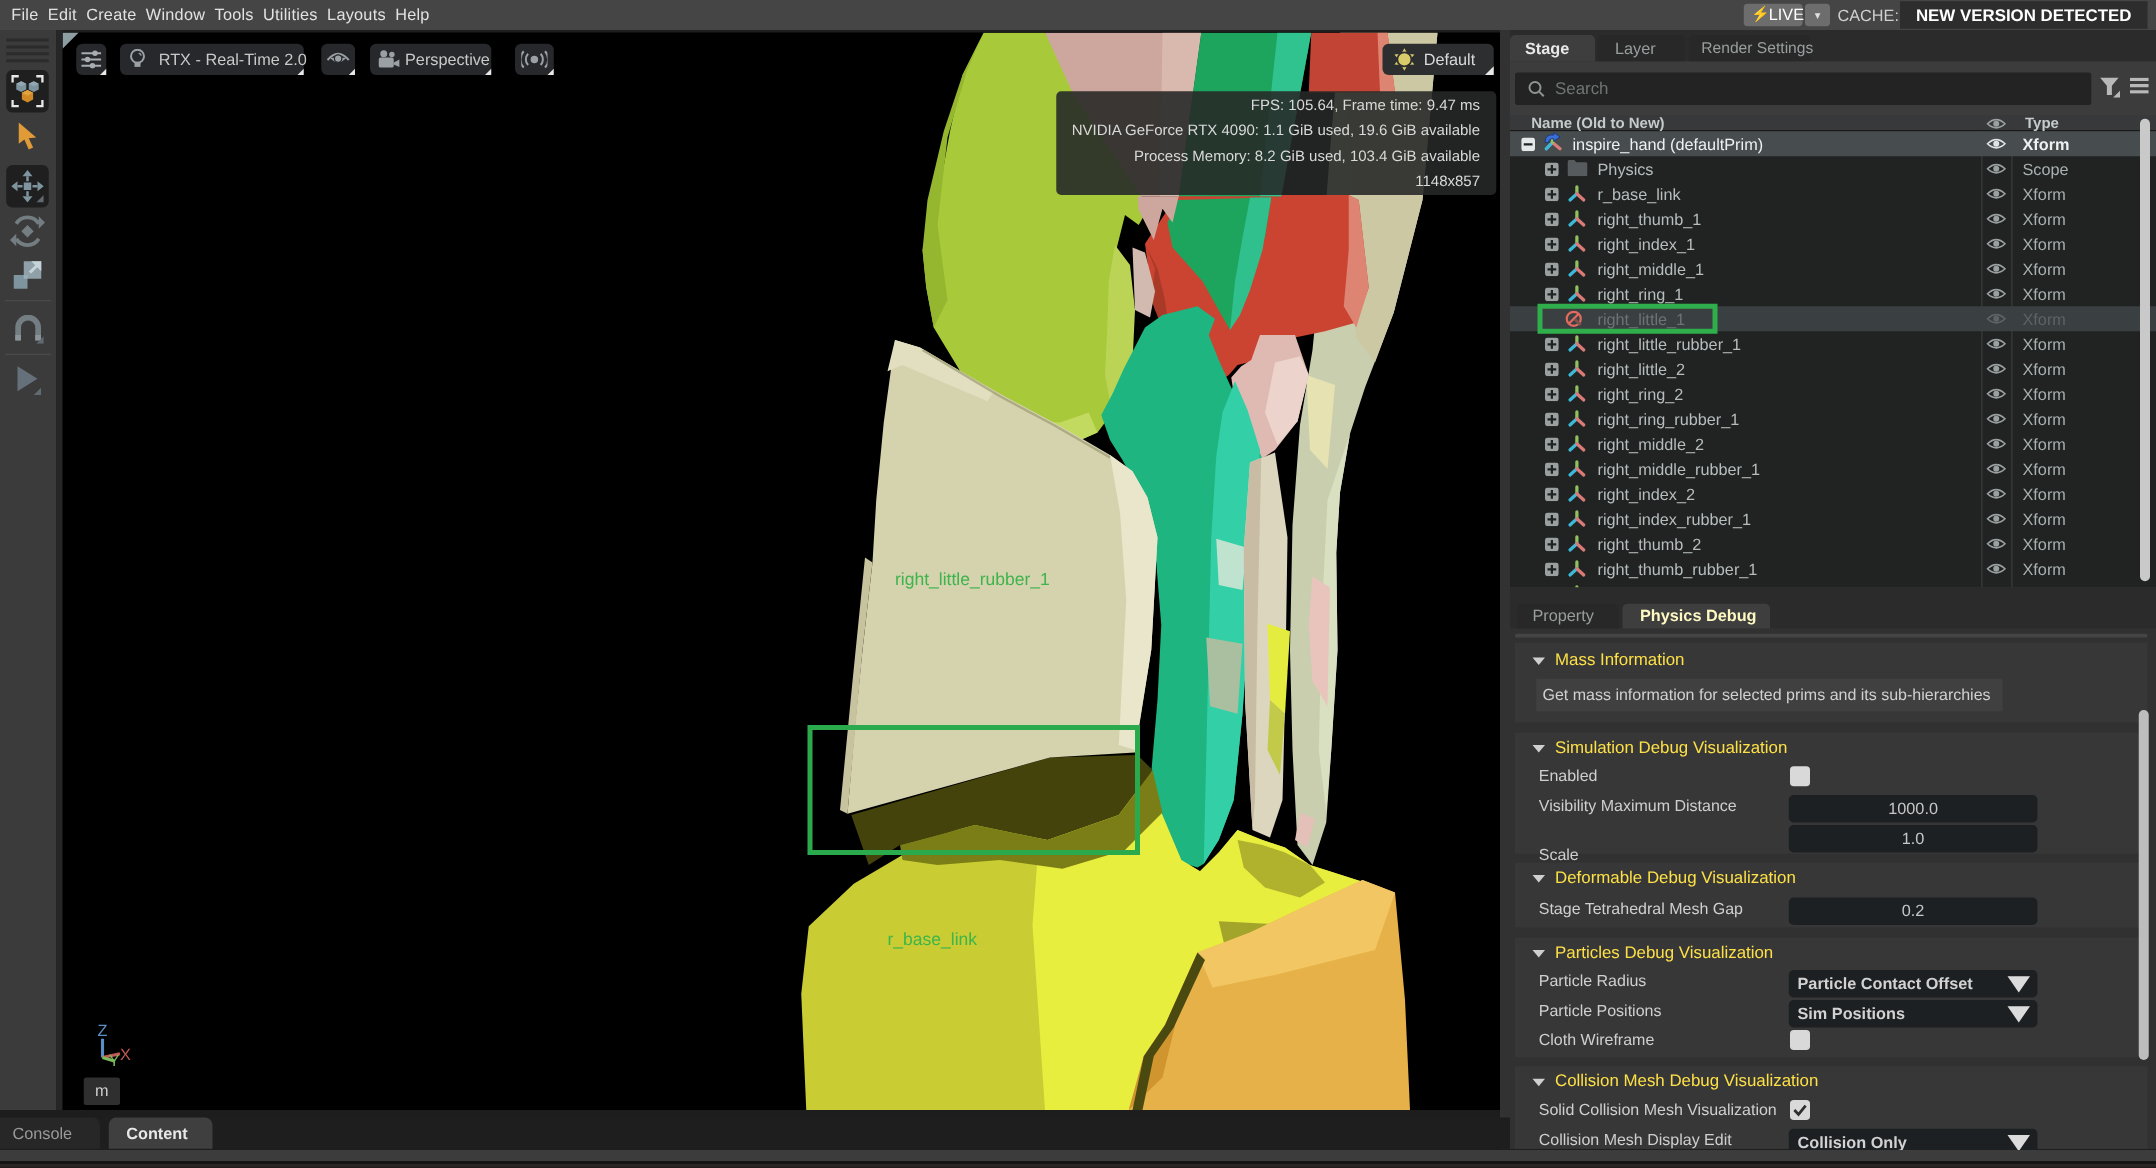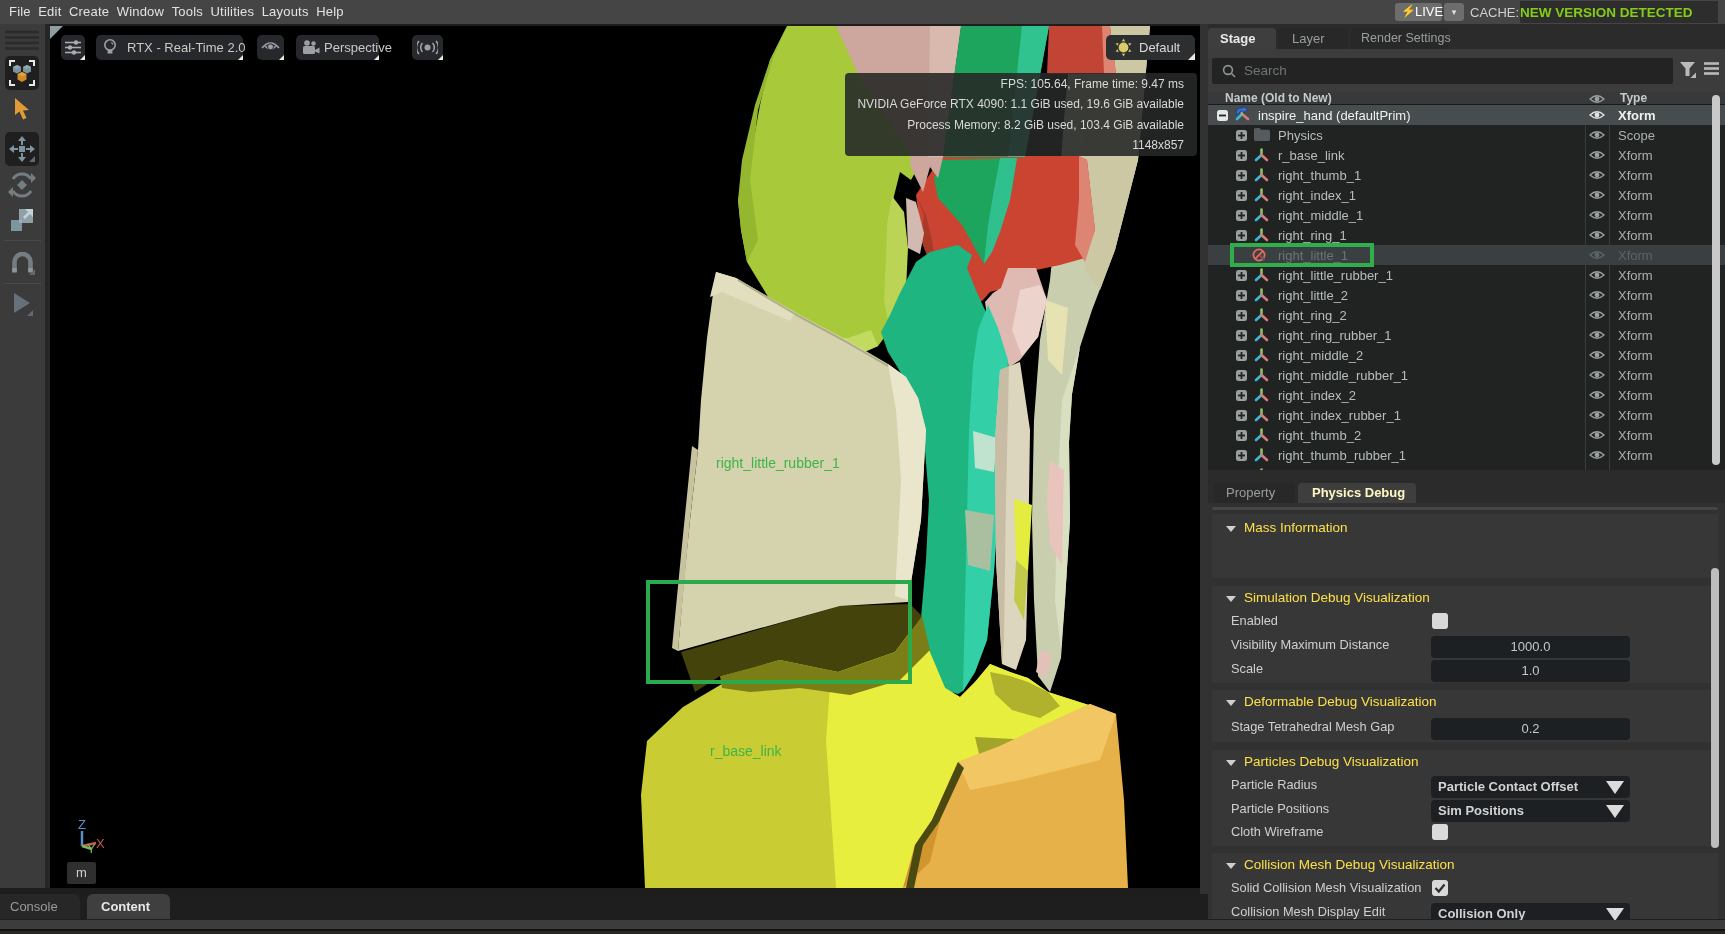--- a/index.html
+++ b/index.html
@@ -32,21 +32,21 @@
     <span style="margin-right:7.5px;">File</span><span style="margin-right:7.5px;">Edit</span><span style="margin-right:7.5px;">Create</span><span style="margin-right:7.5px;">Window</span><span style="margin-right:7.5px;">Tools</span><span style="margin-right:7.5px;">Utilities</span><span style="margin-right:7.5px;">Layouts</span><span>Help</span>
   </div>
 
   <div class="abs" style="left:1395px;top:3px;width:47px;height:18px;background:#6d6d6d;border-radius:3px;color:#fff;font-size:13px;">
     <span style="position:absolute;left:6px;top:1px;color:#e8e433;font-size:12px;">⚡</span>
     <span style="position:absolute;left:20px;top:1px;">LIVE</span>
   </div>
   <div class="abs" style="left:1444px;top:3px;width:20px;height:18px;background:#6d6d6d;border-radius:3px;color:#e0e0e0;font-size:9px;text-align:center;line-height:18px;">▾</div>
   <div class="abs" style="left:1470px;top:5px;color:#cfcfcf;font-size:13px;">CACHE:</div>
   <div class="abs" style="left:1520px;top:1px;width:198px;height:22px;background:#2d2d2d;"></div>
-  <div class="abs" style="left:1520px;top:5px;width:198px;text-align:left;color:#84cc16;font-size:13.5px;font-weight:bold;">NEW VERSION DETECTED</div>
+  <div class="abs" style="left:1520px;top:5px;width:198px;text-align:center;color:#ffffff;font-size:13.5px;font-weight:bold;">NEW VERSION DETECTED</div>
 
   <div class="abs" style="left:0;top:24px;width:45px;height:867px;background:#3b3b3b;"></div>
   <div class="abs" style="left:45px;top:24px;width:5px;height:867px;background:#262626;"></div>
   <div id="toolbar-icons">
 
     <svg class="abs" style="left:4px;top:30px;" width="36" height="21" viewBox="0 0 36 21">
       <line x1="1" y1="2" x2="35" y2="2" stroke="#2b2b2b" stroke-width="2.4"></line>
       <line x1="1" y1="7.5" x2="35" y2="7.5" stroke="#2b2b2b" stroke-width="2.4"></line>
       <line x1="1" y1="13" x2="35" y2="13" stroke="#2b2b2b" stroke-width="2.4"></line>
       <line x1="1" y1="18.5" x2="35" y2="18.5" stroke="#2b2b2b" stroke-width="2.4"></line>
@@ -218,21 +218,21 @@
 
     <div class="abs" style="left:257px;top:35px;width:27px;height:25px;background:#26282b;border-radius:5px;">
       <svg class="abs" style="left:4px;top:6px;" width="19" height="13" viewBox="0 0 19 13">
         <path d="M1,7 Q 9.5,-3 18,7" fill="none" stroke="#9ba0a5" stroke-width="1.6"></path>
         <path d="M3,5.2 Q 9.5,12.5 16,5.2" fill="#9ba0a5"></path>
         <circle cx="9.5" cy="5.8" r="3" fill="#9ba0a5" stroke="#26282b" stroke-width="1"></circle>
       </svg>
       <div class="abs" style="right:0;bottom:0;width:0;height:0;border-left:5px solid transparent;border-bottom:5px solid #e8e8e8;"></div>
     </div>
 
-    <div class="abs" style="left:296px;top:35px;width:83px;height:25px;background:#26282b;border-radius:5px;">
+    <div class="abs" style="left:296px;top:35px;width:97px;height:25px;background:#26282b;border-radius:5px;">
       <svg class="abs" style="left:6px;top:5px;" width="18" height="15" viewBox="0 0 18 15">
         <circle cx="5" cy="3" r="2.8" fill="#9ba0a5"></circle>
         <circle cx="11.5" cy="3.5" r="2.2" fill="#9ba0a5"></circle>
         <rect x="1" y="6" width="12" height="8" rx="1.5" fill="#9ba0a5"></rect>
         <polygon points="13,10 17.5,7.5 17.5,13.5 13,11.5" fill="#9ba0a5"></polygon>
       </svg>
       <span class="abs" style="left:28px;top:5px;color:#c9c9c9;font-size:13px;white-space:nowrap;">Perspective</span>
       <div class="abs" style="right:0;bottom:0;width:0;height:0;border-left:5px solid transparent;border-bottom:5px solid #e8e8e8;"></div>
     </div>
 
@@ -695,30 +695,31 @@
     <div class="abs" style="left:1298px;top:483px;width:118px;height:20px;background:#3e3e3e;border-radius:4px 4px 0 0;color:#fef9c3;font-size:13px;font-weight:bold;">
         <span style="position:absolute;left:14px;top:2px;">Physics Debug</span>
       </div>
 
     <div class="abs" style="left:1208px;top:503px;width:517px;height:416px;background:#313131;"></div>
     <div class="abs" style="left:1212px;top:507px;width:506px;height:3px;background:#454545;border-radius:2px;"></div>
 
     <div class="sect" style="top:514px;height:64px;">
       <div class="stri" style="top:12px;"></div>
       <div class="shead" style="left:32px;top:6px;">Mass Information</div>
+      <div class="abs" style="left:17px;top:29px;width:373px;height:26px;background:#404040;color:#d0d0d0;font-size:12.8px;line-height:26px;white-space:nowrap;overflow:hidden;"><span style="margin-left:5px;">Get mass information for selected prims and its sub-hierarchies</span></div>
     </div>
 
     <div class="sect" style="top:586px;height:97px;">
       <div class="stri" style="top:10px;"></div>
       <div class="shead" style="left:32px;top:4px;">Simulation Debug Visualization</div>
       <div class="slabel" style="top:27px;">Enabled</div>
       <div class="scheck" style="top:27px;"></div>
       <div class="slabel" style="top:51px;">Visibility Maximum Distance</div>
       <div class="sinput" style="top:50px;">1000.0</div>
-      <div class="slabel" style="top:75px;">Scale</div>
+      <div class="slabel" style="top:90px;">Scale</div>
       <div class="sinput" style="top:74px;">1.0</div>
     </div>
 
     <div class="sect" style="top:690px;height:52px;">
       <div class="stri" style="top:10px;"></div>
       <div class="shead" style="left:32px;top:4px;">Deformable Debug Visualization</div>
       <div class="slabel" style="top:29px;">Stage Tetrahedral Mesh Gap</div>
       <div class="sinput" style="top:28px;">0.2</div>
     </div>
 

